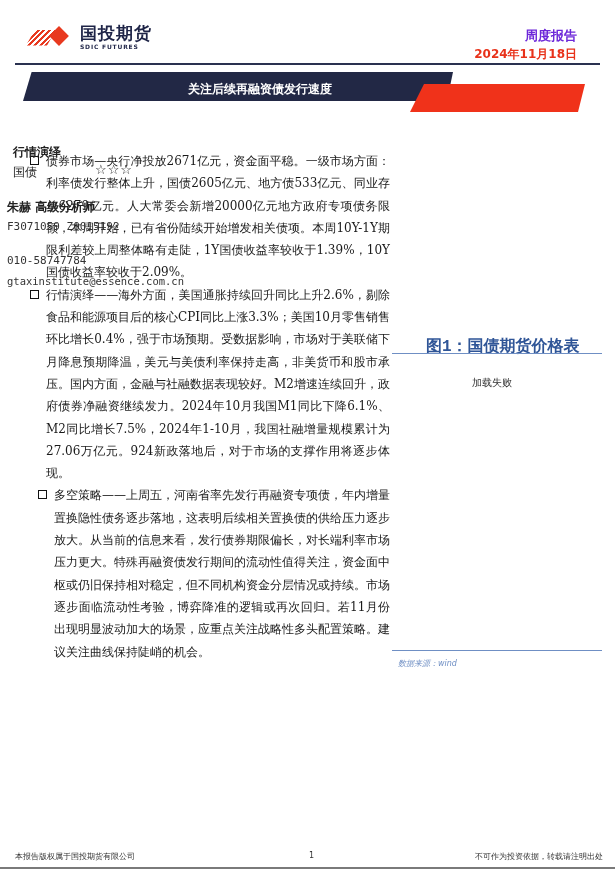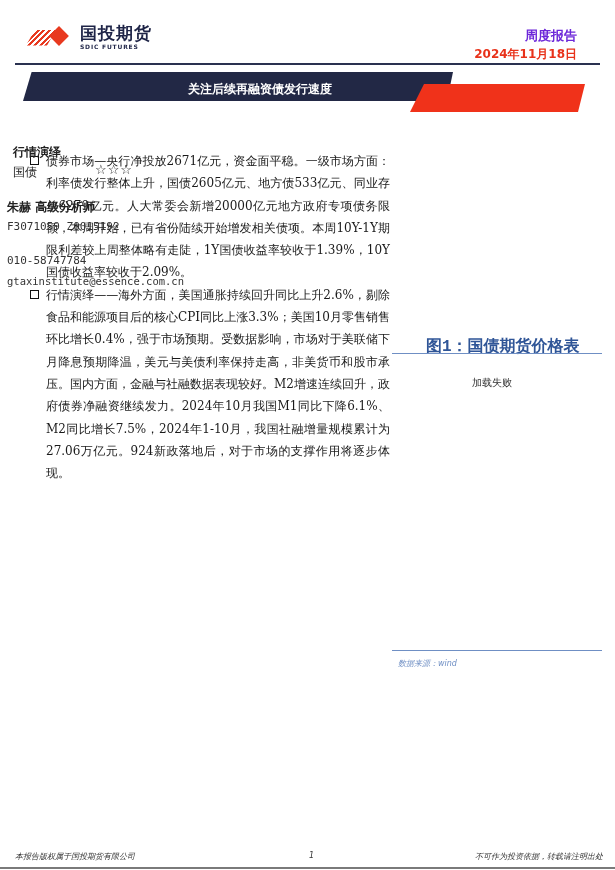--- a/index.html
+++ b/index.html
@@ -44,21 +44,21 @@
     .phone { position: absolute; left: 7px; top: 254px; font-size: 11px; color: #333; font-family: "DejaVu Sans Mono", monospace; }
     .email { position: absolute; left: 7px; top: 275px; font-size: 10.5px; color: #333; font-family: "DejaVu Sans Mono", monospace; }
 
     .fig-title { position: absolute; left: 398px; top: 336px; font-size: 16px; font-weight: bold; color: #2f5597; font-family: Liberation Mono, monospace; margin-left: 28px; }
     .fig-rule-top { position: absolute; left: 392px; top: 353px; width: 210px; height: 1px; background: #6f8fc4; }
     .fig-placeholder { position: absolute; left: 472px; top: 376px; font-size: 10px; color: #333; font-family: "DejaVu Serif", serif; }
     .fig-rule-bottom { position: absolute; left: 392px; top: 650px; width: 210px; height: 1px; background: #6f8fc4; }
     .fig-source { position: absolute; left: 398px; top: 658px; font-size: 8px; font-style: italic; color: #6f8fc4; }
 
     
-    .footer { position: absolute; left: 0; top: 848px; width: 615px; height: 22px; font-style: italic; }
+    .footer { position: absolute; left: 0; top: 848px; width: 615px; height: 22px; }
     .footer-left { position: absolute; left: 15px; top: 3px; font-size: 8px; color: #333; }
     .footer-page { position: absolute; left: 309px; top: 3px; font-size: 8px; color: #333; }
     .footer-right { position: absolute; right: 12px; top: 3px; font-size: 8px; color: #333; }
     .footer-rule { position: absolute; left: 0; top: 19px; width: 615px; height: 2px; background: #7a7a7a; }
   </style>
 </head>
 <body>
 
 <div class="logo">
   <div class="logo-mark">
@@ -82,20 +82,24 @@
 
 <div class="main">
   <div class="para">
     <span class="bullet"></span>
     <span class="para-text">债券市场—央行净投放2671亿元，资金面平稳。一级市场方面：利率债发行整体上升，国债2605亿元、地方债533亿元、同业存单6279亿元。人大常委会新增20000亿元地方政府专项债务限额，本周开始，已有省份陆续开始增发相关债项。本周10Y-1Y期限利差较上周整体略有走陡，1Y国债收益率较收于1.39%，10Y国债收益率较收于2.09%。</span>
   </div>
   <div class="para">
     <span class="bullet"></span>
     <span class="para-text">行情演绎——海外方面，美国通胀持续回升同比上升2.6%，剔除食品和能源项目后的核心CPI同比上涨3.3%；美国10月零售销售环比增长0.4%，强于市场预期。受数据影响，市场对于美联储下月降息预期降温，美元与美债利率保持走高，非美货币和股市承压。国内方面，金融与社融数据表现较好。M2增速连续回升，政府债券净融资继续发力。2024年10月我国M1同比下降6.1%、M2同比增长7.5%，2024年1-10月，我国社融增量规模累计为27.06万亿元。924新政落地后，对于市场的支撑作用将逐步体现。</span>
   </div>
+  <div class="para indent">
+    <span class="bullet"></span>
+    <span class="para-text">多空策略——上周五，河南省率先发行再融资专项债，年内增量置换隐性债务逐步落地，这表明后续相关置换债的供给压力逐步放大。从当前的信息来看，发行债券期限偏长，对长端利率市场压力更大。特殊再融资债发行期间的流动性值得关注，资金面中枢或仍旧保持相对稳定，但不同机构资金分层情况或持续。市场逐步面临流动性考验，博弈降准的逻辑或再次回归。若11月份出现明显波动加大的场景，应重点关注战略性多头配置策略。建议关注曲线保持陡峭的机会。</span>
+  </div>
 </div>
 
 <div class="rating-label">行情演绎</div>
 <div class="rating-item">国债</div>
 <div class="rating-stars">☆☆☆</div>
 <div class="analyst">朱赫 高级分析师</div>
 <div class="license">F3071059 Z0015192</div>
 <div class="phone">010-58747784</div>
 <div class="email">gtaxinstitute@essence.com.cn</div>
 

